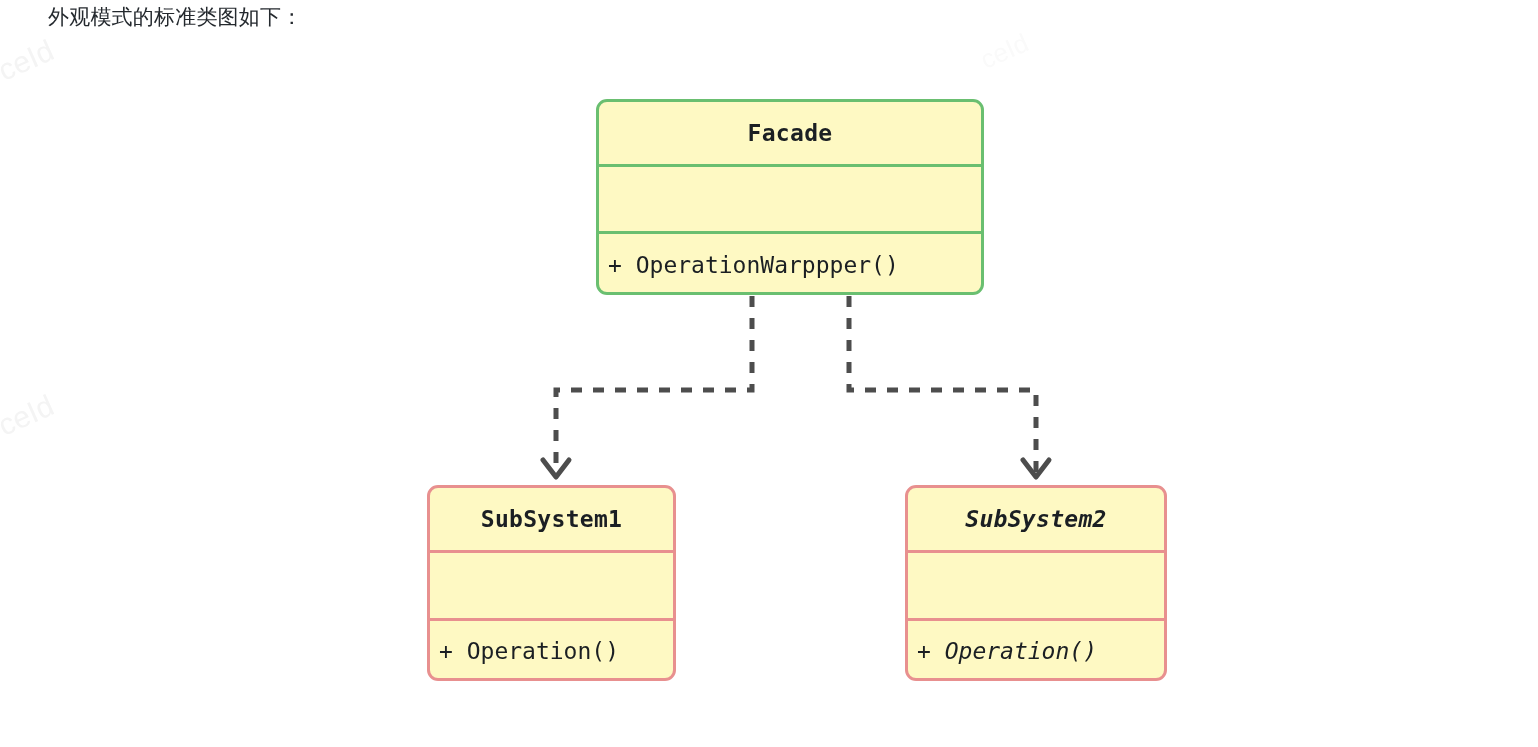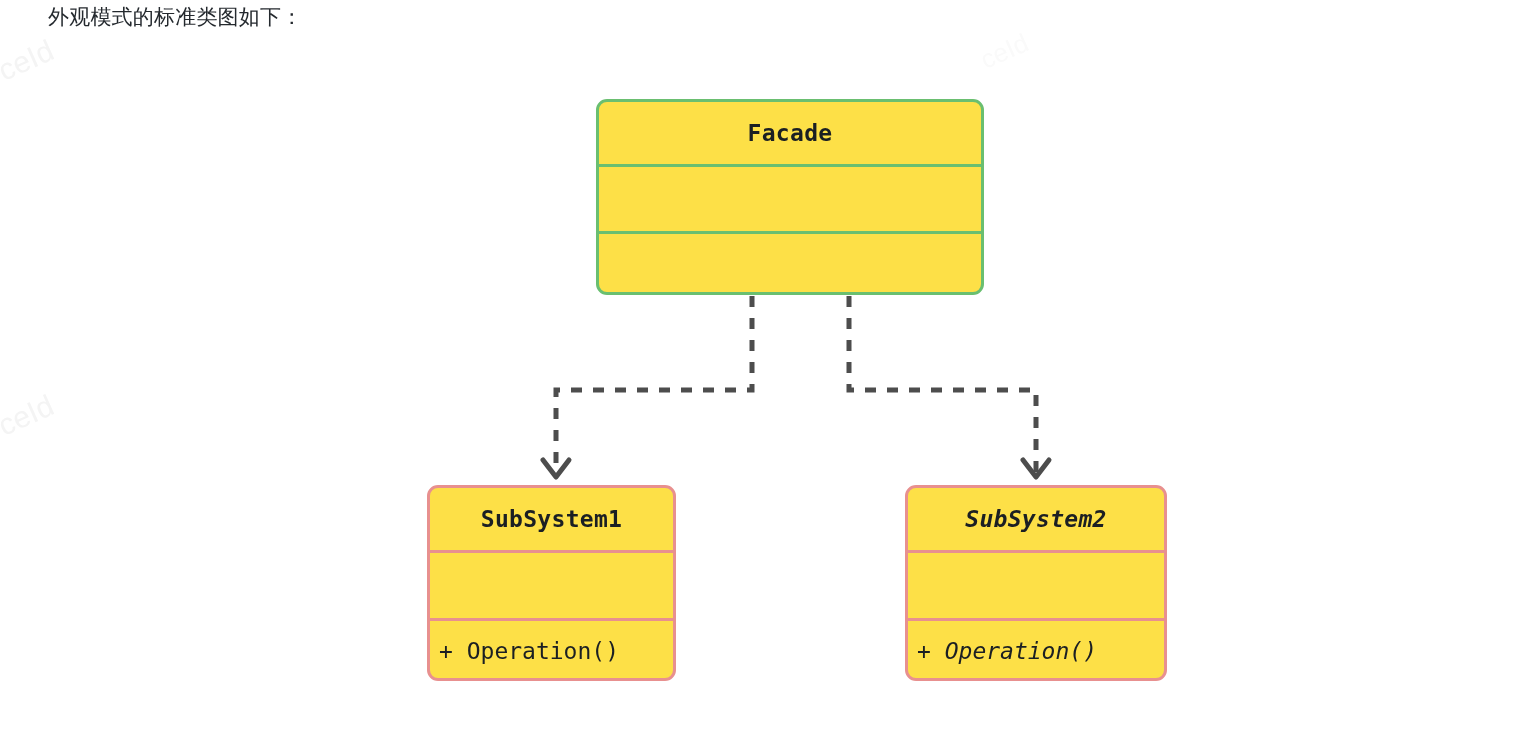--- a/index.html
+++ b/index.html
@@ -43,21 +43,21 @@
     top: 0;
     width: 1538px;
     height: 747px;
     pointer-events: none;
   }
 
   
   .uml-class {
     position: absolute;
     box-sizing: border-box;
-    background: #fde047;
+    background: #fef9c3;
     border-style: solid;
     border-width: 3px;
     border-radius: 11px;
     overflow: hidden;
   }
   .uml-compartment {
     box-sizing: border-box;
     display: flex;
     align-items: center;
     overflow: hidden;
@@ -124,20 +124,21 @@
         <path d="M 543 460 L 556 477 L 569 460" fill="none" stroke="#4d4d4d" stroke-width="5" stroke-linecap="round" stroke-linejoin="round"></path>
         <path d="M 849 296 L 849 390 L 1036 390 L 1036 477" fill="none" stroke="#4d4d4d" stroke-width="5" stroke-dasharray="11 11" stroke-linecap="butt"></path>
         <path d="M 1023 460 L 1036 477 L 1049 460" fill="none" stroke="#4d4d4d" stroke-width="5" stroke-linecap="round" stroke-linejoin="round"></path>
       </g>
   </svg>
 
   <div id="classes-group">
       <div class="uml-class theme-green" style="left: 596px; top: 99px; width: 388px; height: 196px;">
         <div class="uml-compartment uml-name divided" style="height: 65px;">Facade</div>
         <div class="uml-compartment uml-attrs divided" style="height: 67px;"></div>
+        <div class="uml-compartment uml-methods" style="height: 61px;">+ OperationWarppper()</div>
       </div>
       <div class="uml-class theme-salmon" style="left: 427px; top: 485px; width: 249px; height: 196px;">
         <div class="uml-compartment uml-name divided" style="height: 65px;">SubSystem1</div>
         <div class="uml-compartment uml-attrs divided" style="height: 68px;"></div>
         <div class="uml-compartment uml-methods" style="height: 60px;">+ Operation()</div>
       </div>
       <div class="uml-class theme-salmon" style="left: 905px; top: 485px; width: 262px; height: 196px; font-style: italic;">
         <div class="uml-compartment uml-name divided" style="height: 65px;">SubSystem2</div>
         <div class="uml-compartment uml-attrs divided" style="height: 68px;"></div>
         <div class="uml-compartment uml-methods" style="height: 60px;">+ Operation()</div>

